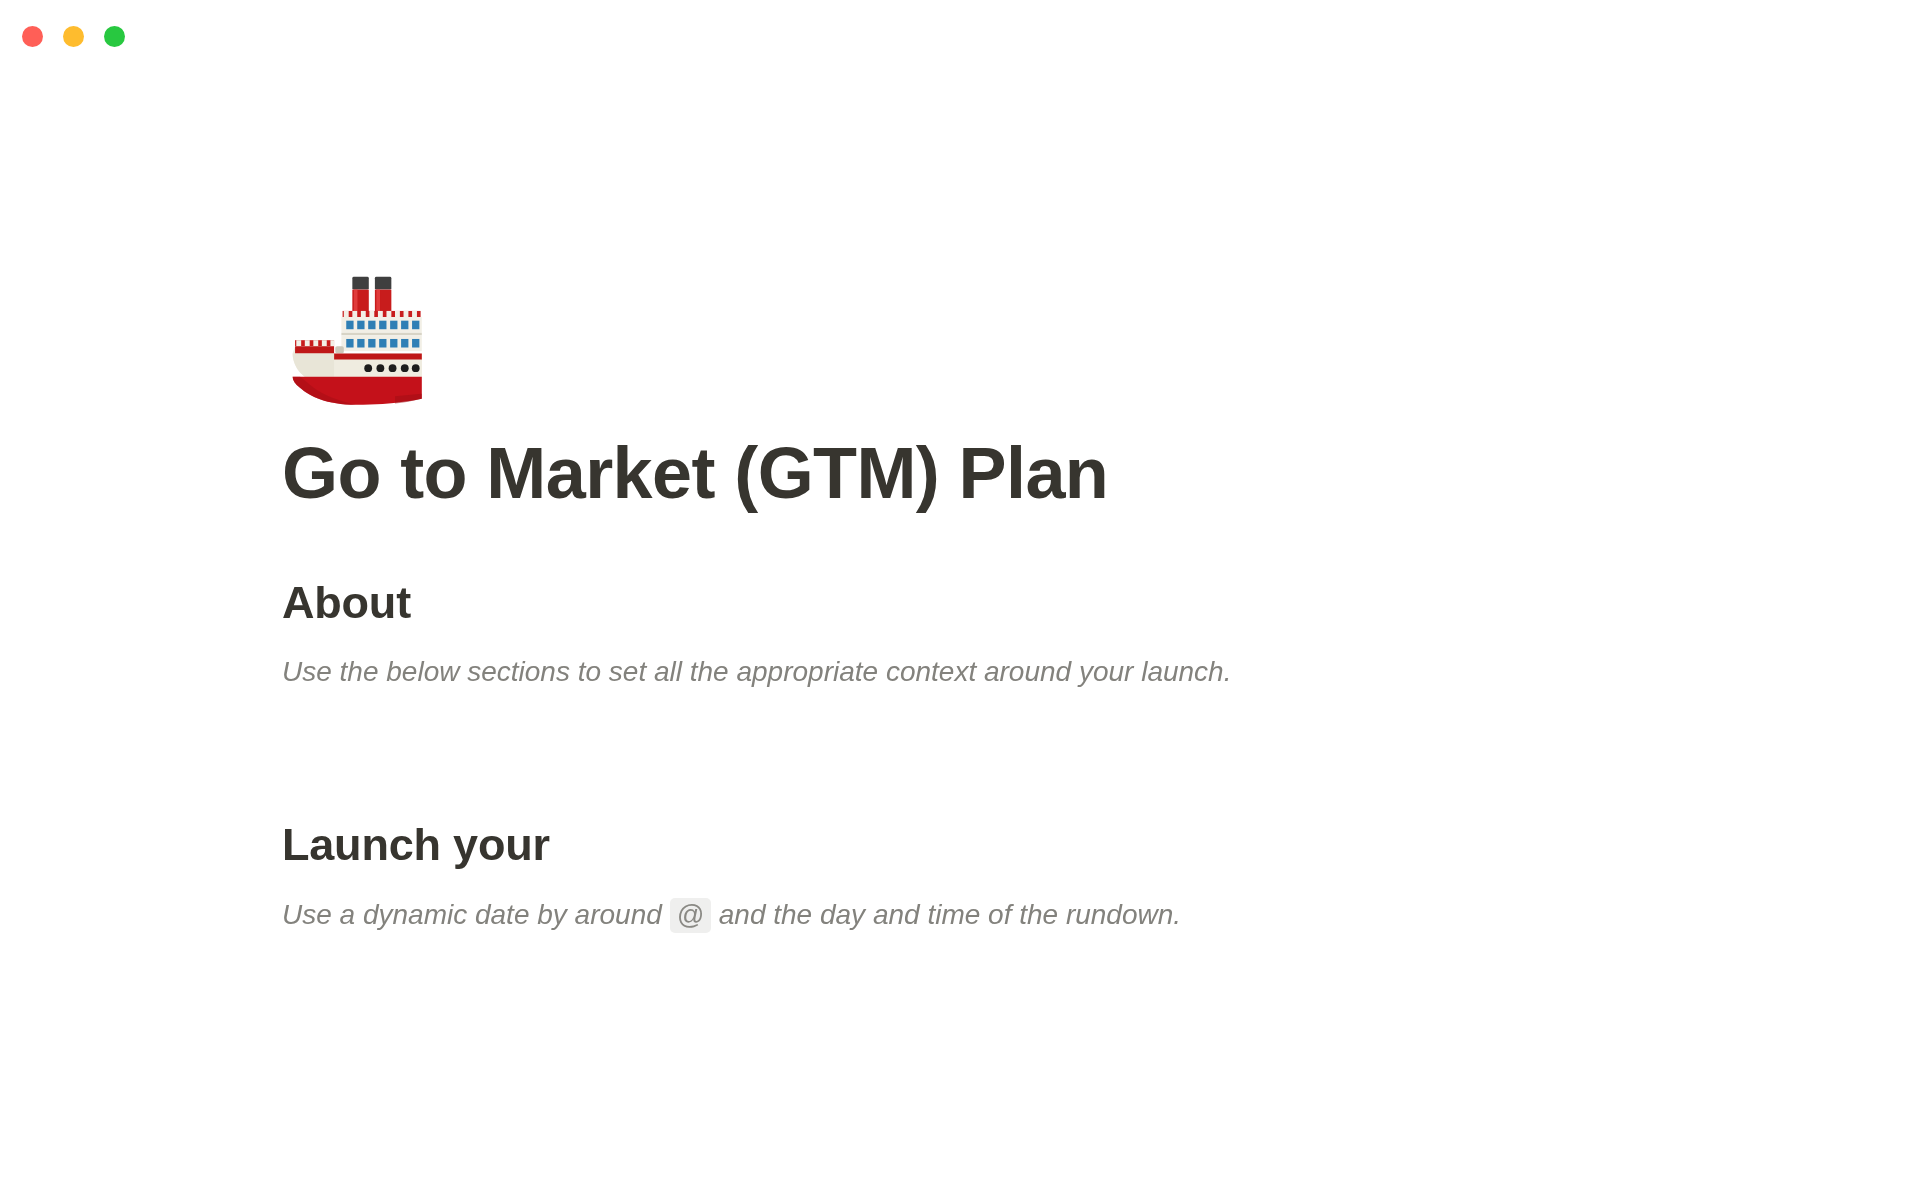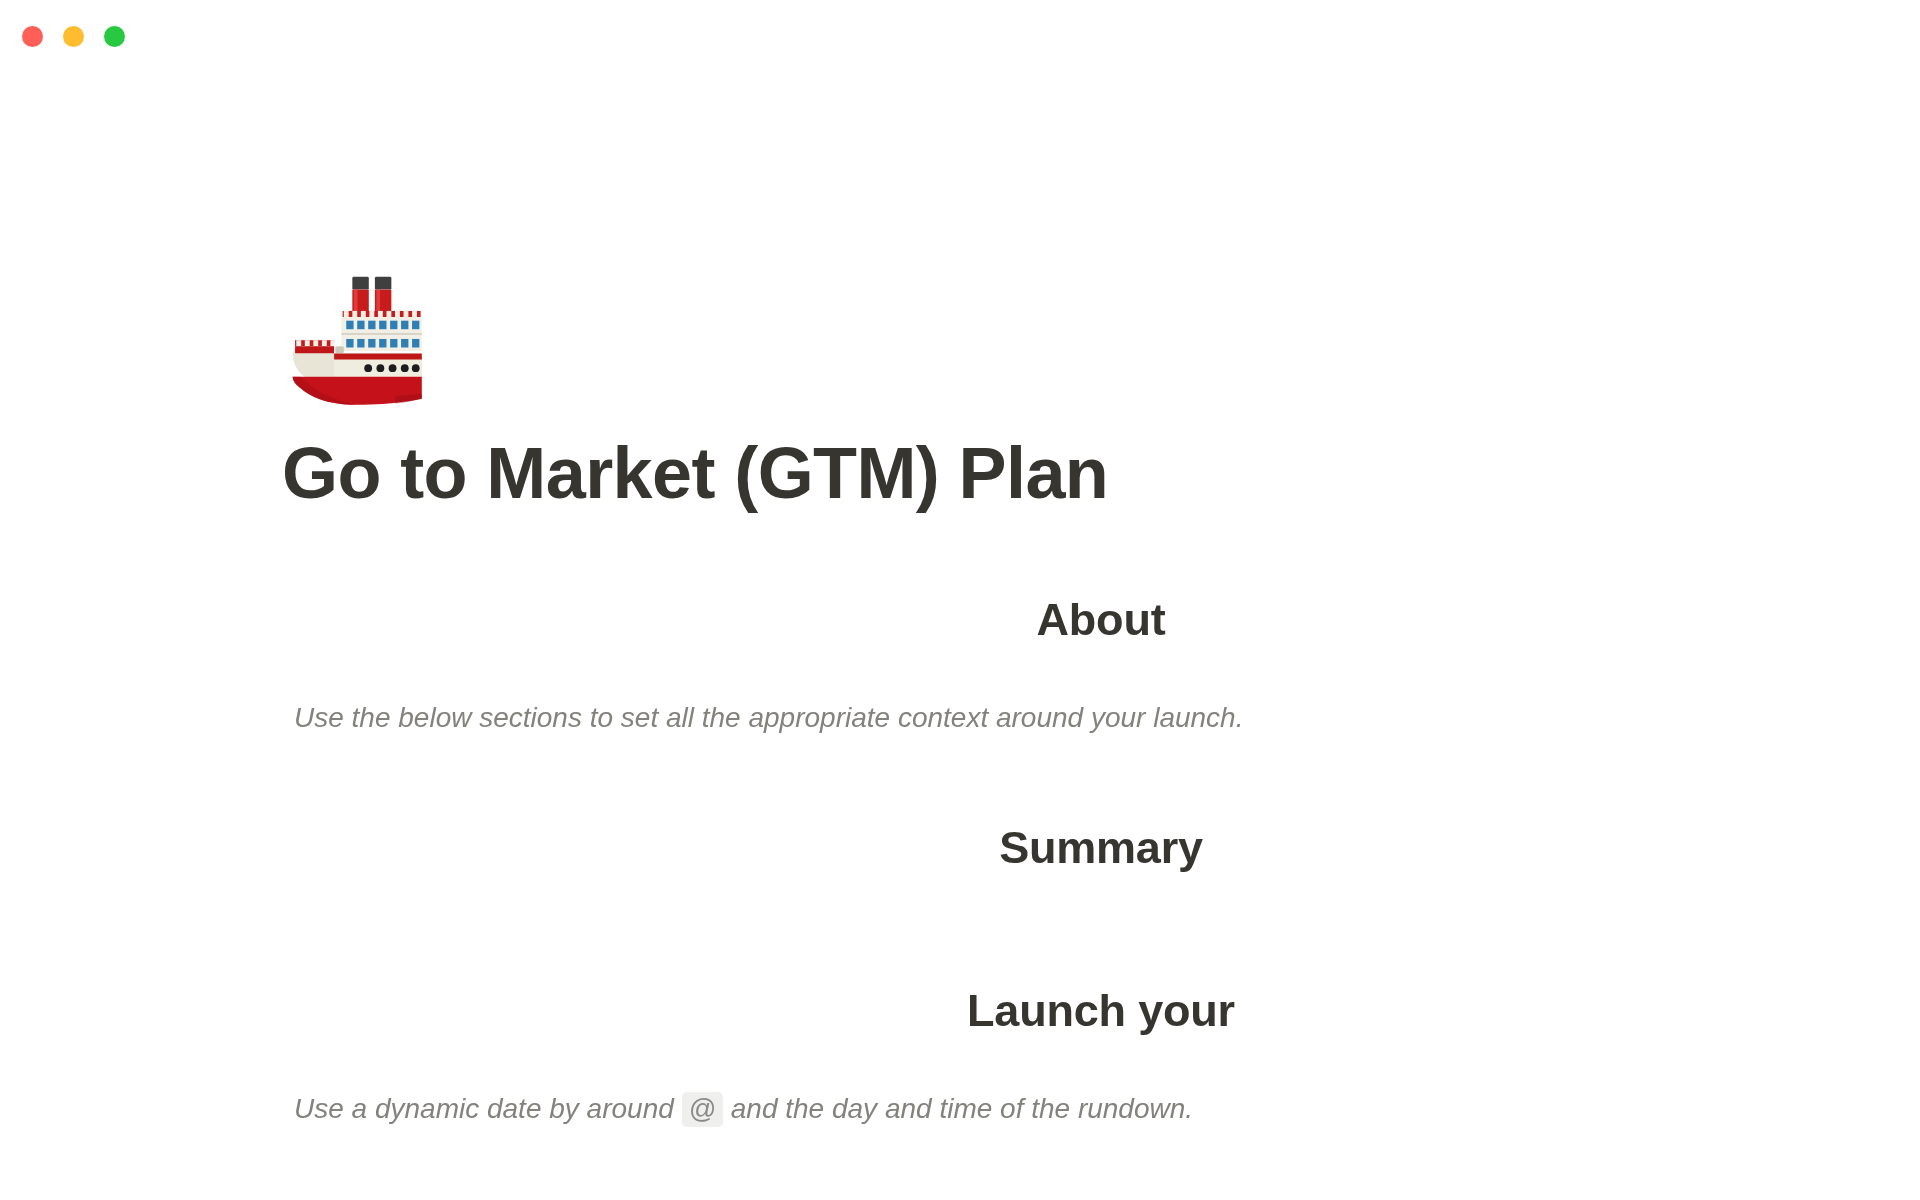--- a/index.html
+++ b/index.html
@@ -73,32 +73,31 @@
     padding: 0;
     font-size: 72px;
     line-height: 1.1;
     font-weight: 700;
     letter-spacing: -0.6px;
     color: #37352f;
     font-family: "Liberation Sans", "DejaVu Sans", sans-serif;
   }
 
   .block-h2 {
-    margin: 17px;
+    margin: 0;
     padding: 0;
     font-size: 45px;
     line-height: 1.25;
     font-weight: 700;
     letter-spacing: -0.2px;
     color: #37352f;
-    text-align: center;
   }
 
   .block-text {
-    margin: 12px;
+    margin: 0;
     padding: 0;
     font-size: 28px;
     line-height: 1.5;
     font-style: italic;
     color: #83827d;
     font-weight: 400;
   }
 
   .spacer-title-about { height: 62px; }
   .spacer-h2-text     { height: 20px; }
@@ -227,21 +226,20 @@
       <h2 class="block-h2">About</h2>
       <div class="spacer-h2-text"></div>
       <p class="block-text">
         <span>Use the below sections to set all the appropriate context around your launch.</span>
       </p>
     </div>
 
     <div class="spacer-block"></div>
 
     <div>
-      <h2 class="block-h2">Summary</h2>
       <div class="spacer-h2-text"></div>
     </div>
 
     <div class="spacer-block"></div>
 
     <div>
       <h2 class="block-h2">Launch your</h2>
       <div class="spacer-h2-text"></div>
       <p class="block-text"><span>Use a dynamic date by around </span><span class="inline-code">@</span><span> and the day and time of the rundown.</span></p>
     </div>

